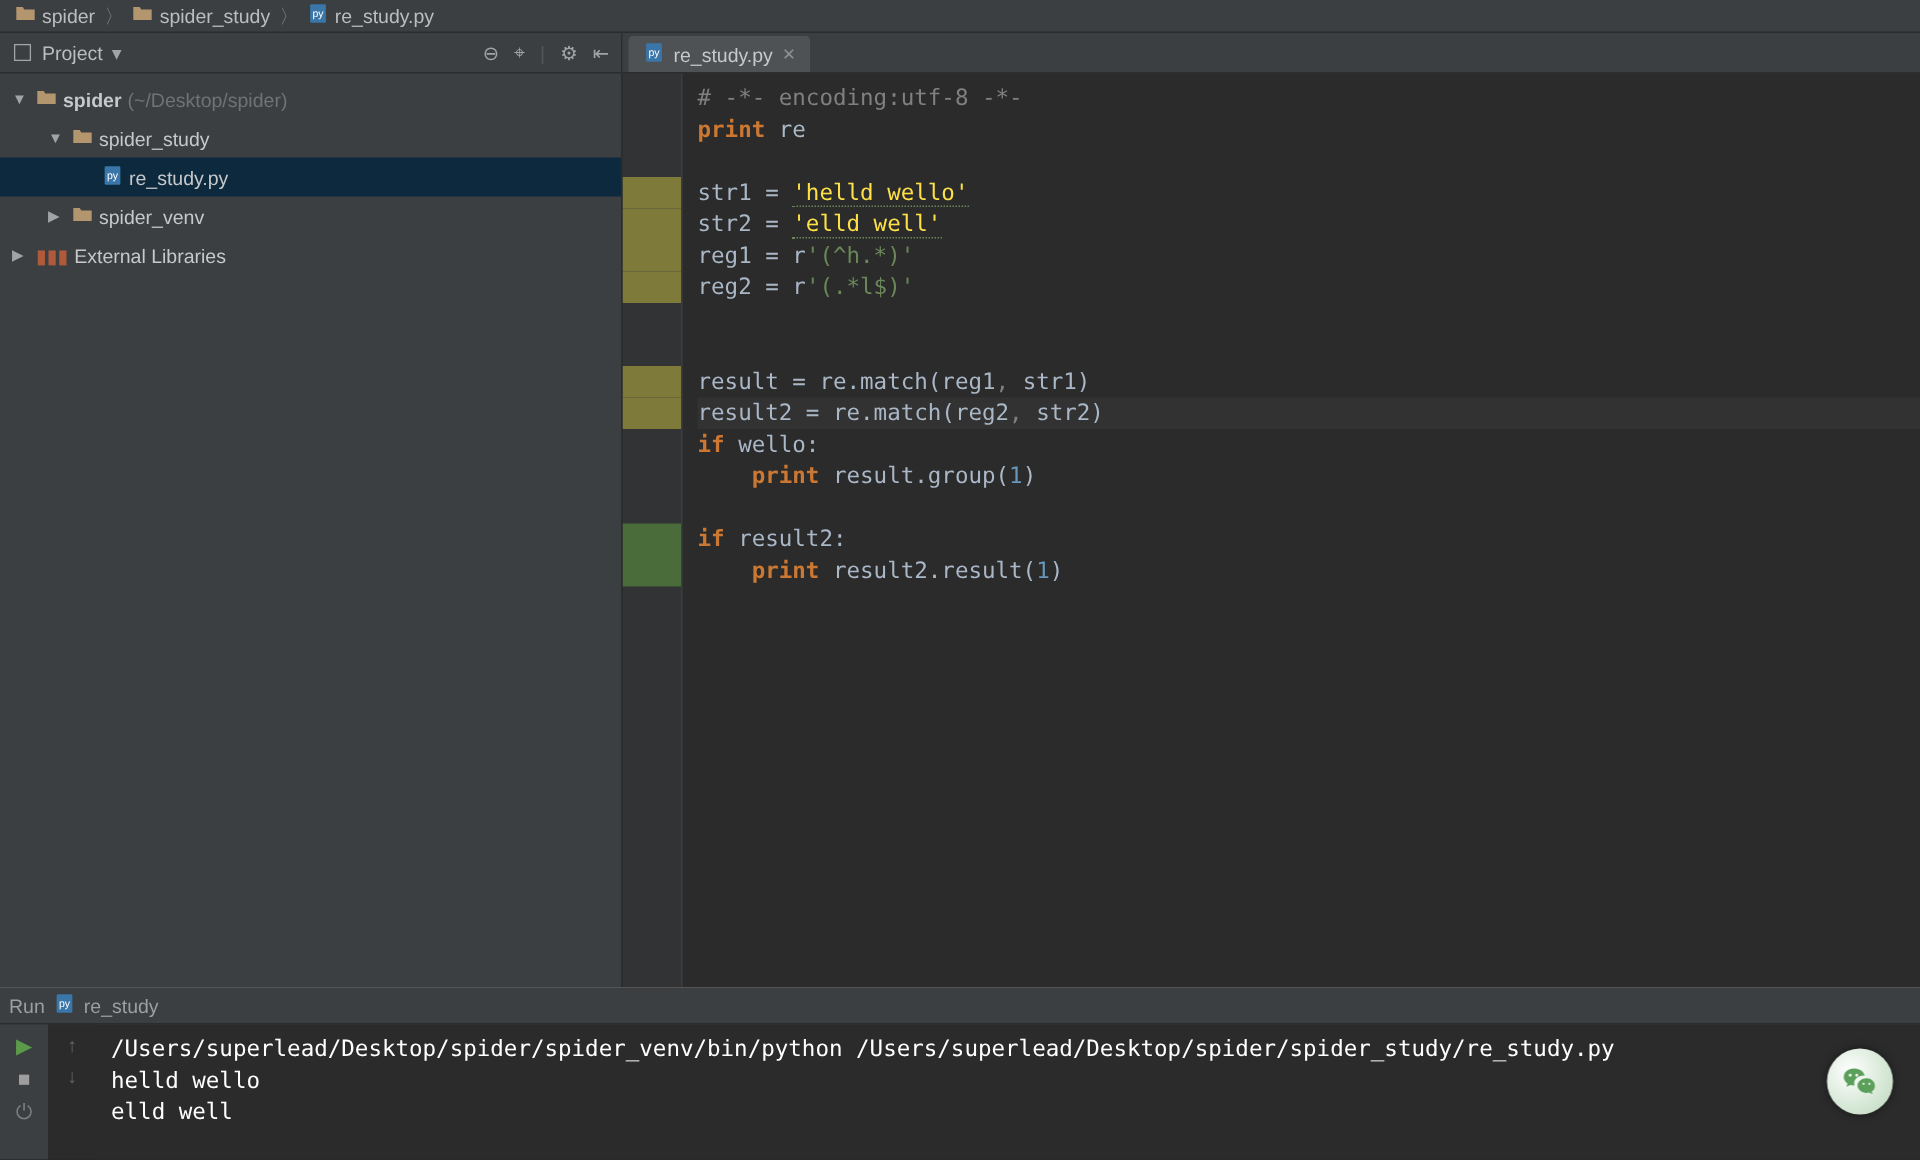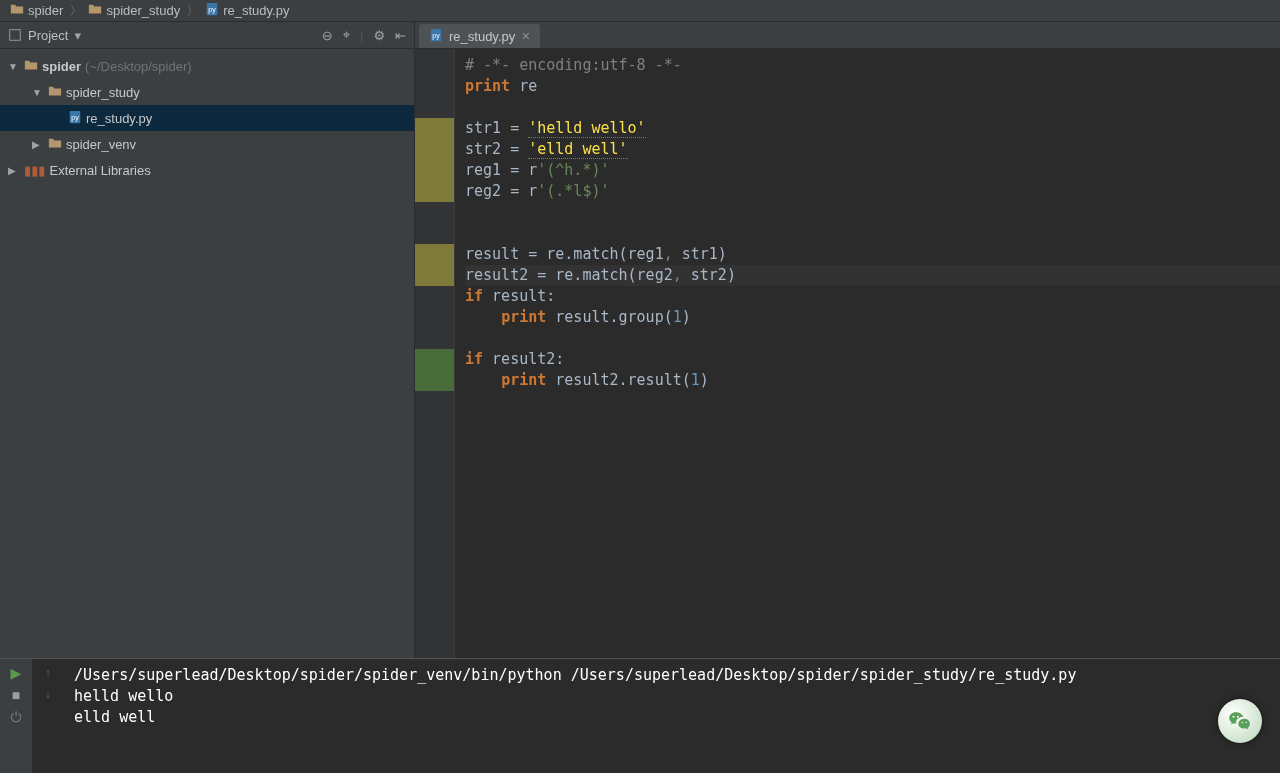--- a/index.html
+++ b/index.html
@@ -252,31 +252,39 @@
 <span class="kw">print</span><span> re</span>
 <span></span>
 <span>str1 = </span><span class="str2">'helld wello'</span>
 <span>str2 = </span><span class="str2">'elld well'</span>
 <span>reg1 = r</span><span class="str">'(^h.*)'</span>
 <span>reg2 = r</span><span class="str">'(.*l$)'</span>
 <span></span>
 <span></span>
 <span>result = re.match(reg1</span><span class="cmt">, </span><span>str1)</span>
 <span class="hl-row"><span>result2 = re.match(reg2</span><span class="cmt">, </span><span>str2)</span></span>
-<span class="kw">if</span><span> result:</span>
+<span class="kw">if</span><span> wello:</span>
 <span>    </span><span class="kw">print</span><span> result.group(</span><span class="num">1</span><span>)</span>
 <span></span>
 <span class="kw">if</span><span> result2:</span>
 <span>    </span><span class="kw">print</span><span> result2.result(</span><span class="num">1</span><span>)</span>
 </pre>
     </div>
   </section>
 </div>
 
 <div class="run-panel">
+  <div class="run-head">
+    <span>Run</span>
+    <span><svg class="file-icon" viewBox="0 0 16 16">
+          <rect width="12" height="14" x="2" y="1" rx="1" fill="#3a76a8"></rect>
+          <text x="8" y="11" font-size="8" text-anchor="middle" fill="#fff">py</text>
+        </svg></span>
+    <span>re_study</span>
+  </div>
   <div class="run-body">
     <div class="run-gutter">
       <span style="color:#5c9a4b;">▶</span>
       <span style="color:#9e9e9e;">■</span>
       <span style="color:#7a7c7e;">⏻</span>
     </div>
     <div class="run-arrows">
       <span>↑</span>
       <span>↓</span>
     </div>

